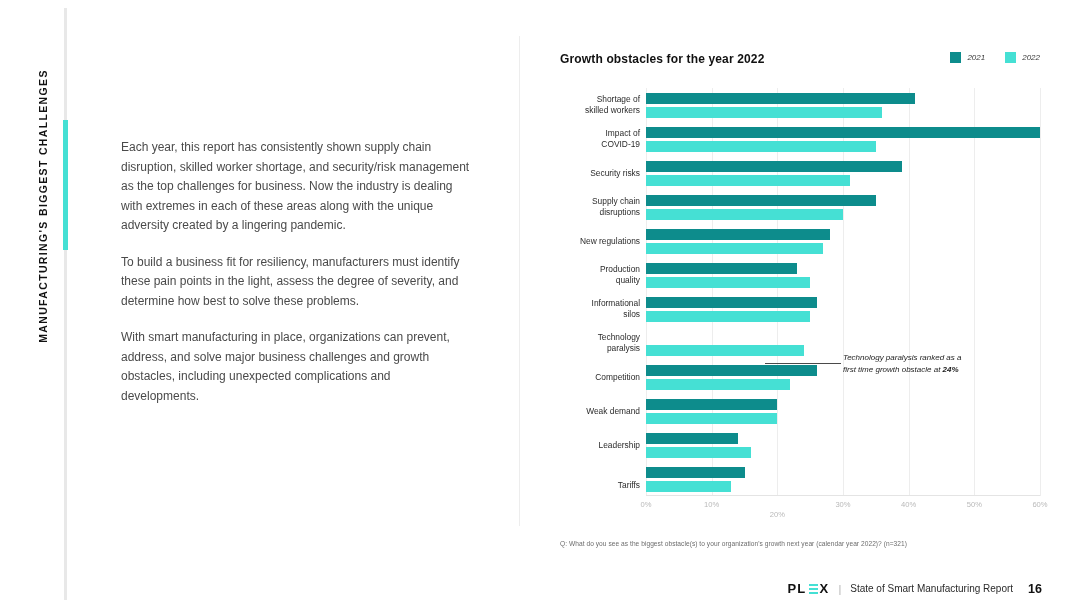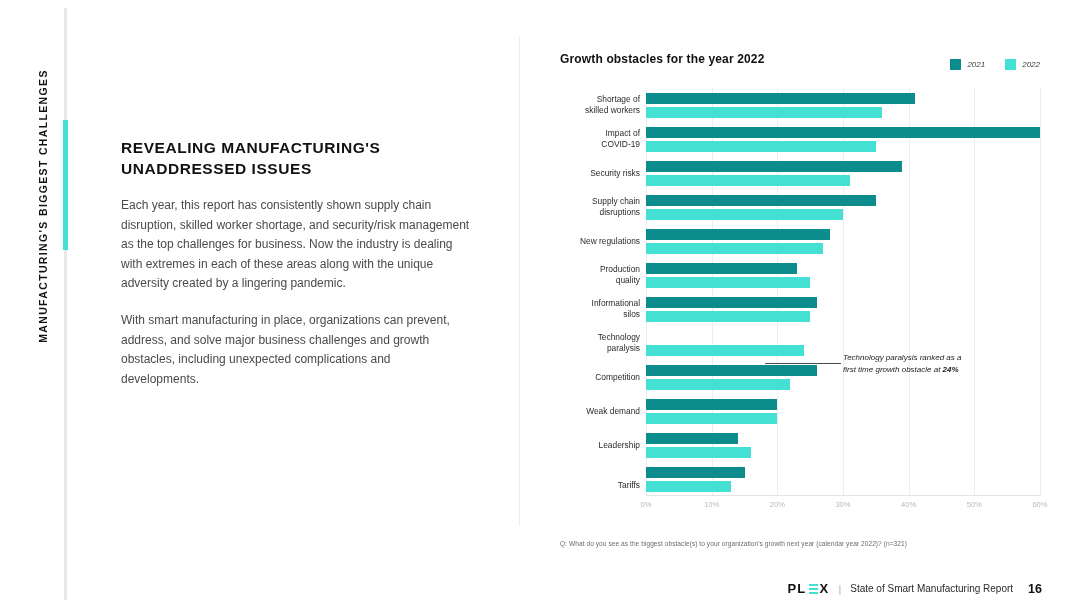--- a/index.html
+++ b/index.html
@@ -104,21 +104,21 @@
   }
   .chart-title {
     font-size: 12px;
     font-weight: bold;
     color: #111111;
     letter-spacing: 0.15px;
   }
   .legend {
     position: absolute;
     right: 0;
-    top: 7px;
+    top: 0;
     display: flex;
     align-items: flex-end;
     gap: 20px;
   }
   .legend-item { display: flex; align-items: center; gap: 6px; }
   .legend-swatch { width: 11px; height: 11px; }
   .legend-text {
     font-size: 8px;
     font-style: italic;
     color: #3a3a3a;
@@ -277,22 +277,22 @@
 
 <div id="page">
 
   <div class="side-rail">
     <div class="side-rule"></div>
     <div class="side-rule-accent"></div>
     <div class="side-label">MANUFACTURING'S BIGGEST CHALLENGES</div>
   </div>
 
   <div class="copy">
-    <h1 class="headline">REVEALING MANUFACTURING'S UNADDRESSED ISSUES</h1>
     <p class="para">Each year, this report has consistently shown supply chain disruption, skilled worker shortage, and security/risk management as the top challenges for business. Now the industry is dealing with extremes in each of these areas along with the unique adversity created by a lingering pandemic.</p>
+    <p class="para">To build a business fit for resiliency, manufacturers must identify these pain points in the light, assess the degree of severity, and determine how best to solve these problems.</p>
     <p class="para">With smart manufacturing in place, organizations can prevent, address, and solve major business challenges and growth obstacles, including unexpected complications and developments.</p>
   </div>
 
   <div class="chart-divider"></div>
 
   <div class="chart-panel">
 
     <div class="chart-title">Growth obstacles for the year 2022</div>
 
     <div class="legend">
@@ -377,21 +377,21 @@
             <div class="bar bar-2022" title="2022: 16%" style="width: 26.6667%; background: rgb(69, 224, 212);"></div>
           </div>
           <div class="row-group" style="top: 374px; height: 34px;">
             <div class="bar bar-2021" title="2021: 15%" style="width: 25%; background: rgb(13, 140, 140);"></div>
             <div class="bar bar-2022" title="2022: 13%" style="width: 21.6667%; background: rgb(69, 224, 212);"></div>
           </div>
         </div>
       <div class="xaxis" id="xaxis">
           <div class="xtick" style="left: 0%;">0%</div>
           <div class="xtick" style="left: 16.6667%;">10%</div>
-          <div class="xtick" style="left: 33.3333%;">20%</div>
+          <div class="xtick" style="left: 33.3333%; margin-top: 10px;">20%</div>
           <div class="xtick" style="left: 50%;">30%</div>
           <div class="xtick" style="left: 66.6667%;">40%</div>
           <div class="xtick" style="left: 83.3333%;">50%</div>
           <div class="xtick" style="left: 100%;">60%</div>
         </div>
 
       <div class="annot">
         <div class="annot-leader"></div>
         <div class="annot-text">
           <span>Technology paralysis ranked as a</span><br>

